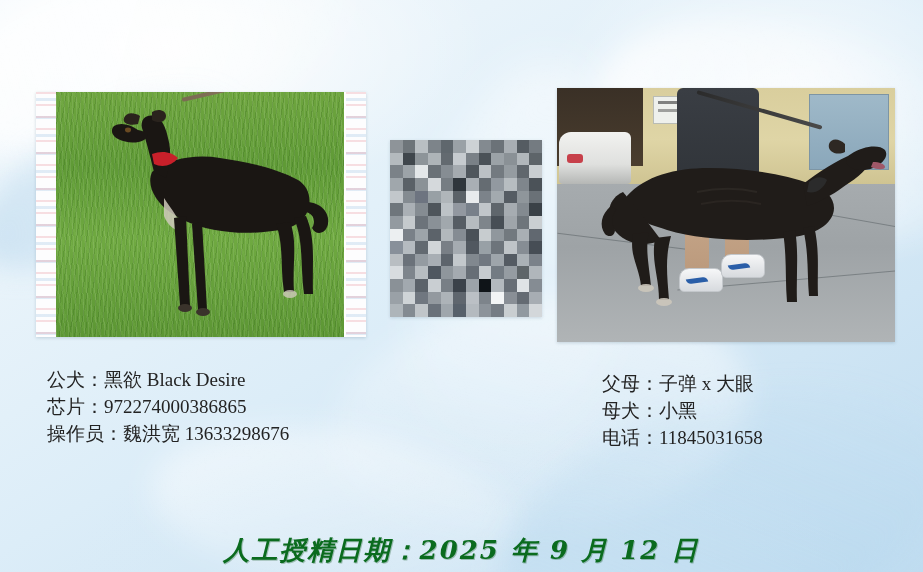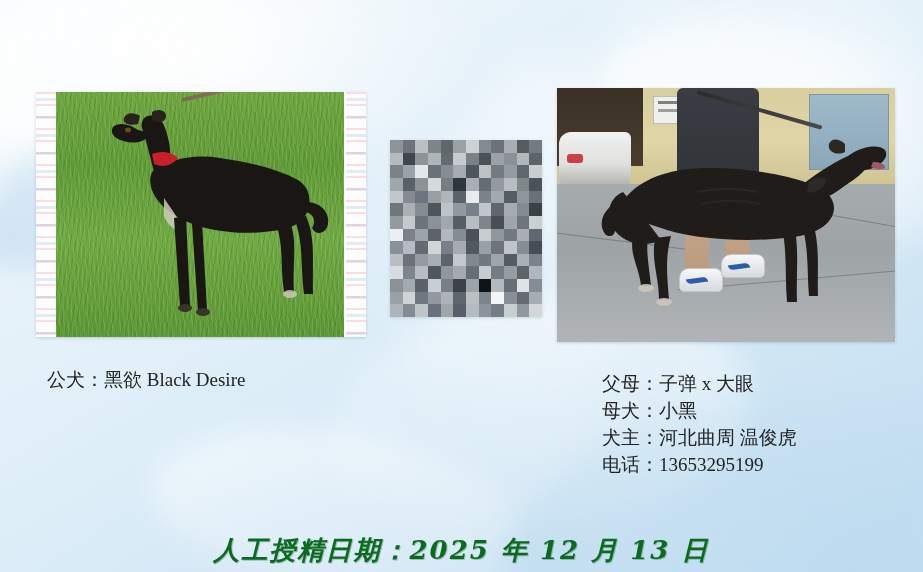--- a/index.html
+++ b/index.html
@@ -589,32 +589,35 @@
         <path d="M100 82 C120 78 142 78 160 82" stroke="#342e29" stroke-width="2" fill="none" opacity="0.6"></path>
         <path d="M104 94 C124 90 146 90 164 94" stroke="#342e29" stroke-width="2" fill="none" opacity="0.5"></path>
       </svg>
     </div>
   </div>
 
   <div id="sire-info" class="info-block">
     <span class="line">
       <span class="lbl">公犬：</span><span class="val">黑欲 Black  Desire</span>
     </span>
+    <span class="line">
+      <span class="lbl">芯片：</span><span class="val">972274000386865</span>
+    </span>
+    <span class="line">
+      <span class="lbl">操作员：</span><span class="val">魏洪宽 13633298676</span>
+    </span>
   </div>
 
   <div id="dam-info" class="info-block">
     <span class="line">
       <span class="lbl">父母：</span><span class="val">子弹 x 大眼</span>
     </span>
     <span class="line">
       <span class="lbl">母犬：</span><span class="val">小黑</span>
     </span>
     <span class="line">
-      <span class="lbl">犬主：</span><span class="val">河北曲周  温俊虎</span>
-    </span>
-    <span class="line">
-      <span class="lbl">电话：</span><span class="val">13653295199</span>
+      <span class="lbl">电话：</span><span class="val">11845031658</span>
     </span>
   </div>
 
-  <div id="insemination-date">人工授精日期：2025 年 12 月 13 日</div>
+  <div id="insemination-date">人工授精日期：2025 年 9 月 12 日</div>
 
 </div>
 
 </body></html>

